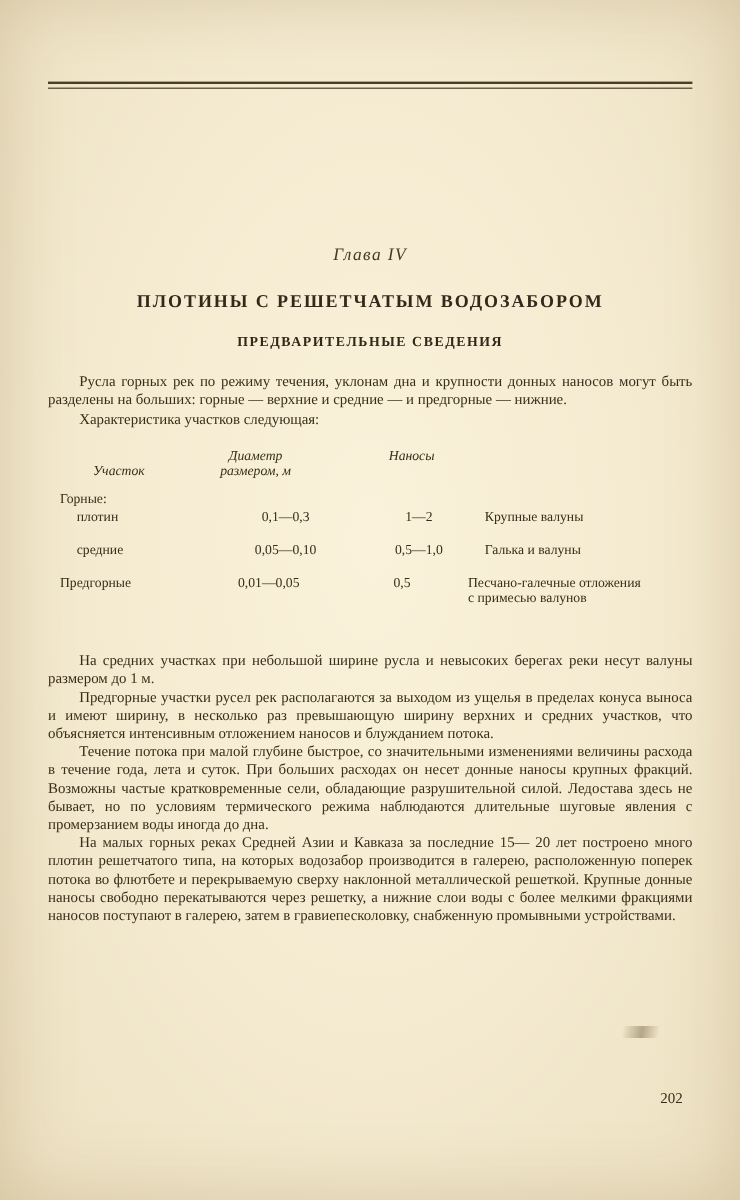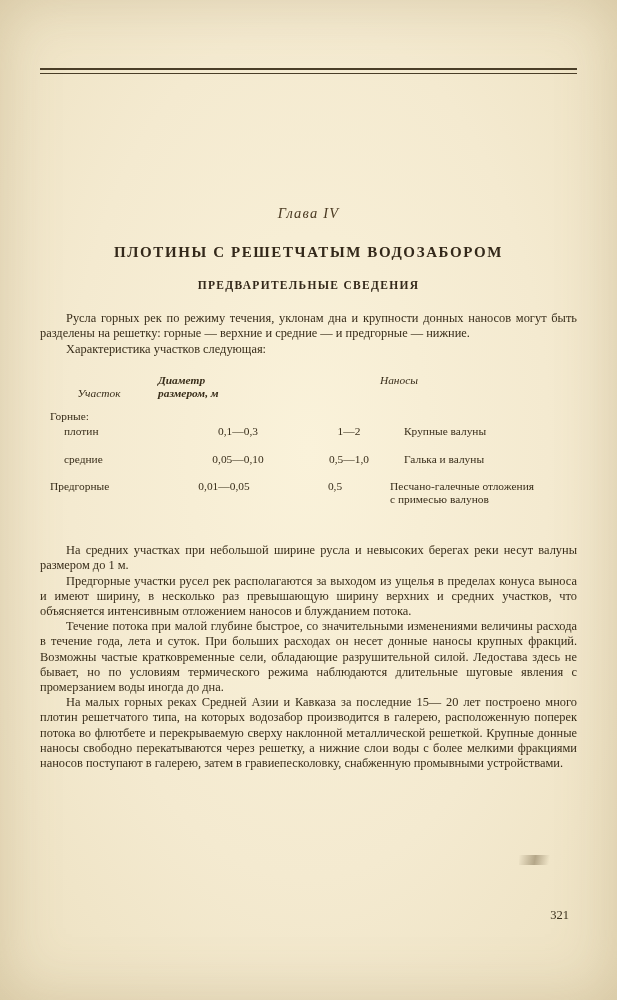--- a/index.html
+++ b/index.html
@@ -75,22 +75,22 @@
     color: #382d1a;
     width: 100%;
   }
   .tbl-head {
     display: flex;
     font-style: italic;
     line-height: 13px;
   }
   .tbl-head .c0 { width: 118px; padding-top: 13px; text-align: center;}
   .tbl-head .c1 { width: 112px; text-align: center; }
-  .tbl-head .c2 { width: 110px; text-align: left; font-weight: bold; }
-  .tbl-head .c3 { width: 150px; text-align: right; padding-top: 0px;}
+  .tbl-head .c2 { width: 110px; text-align: center; }
+  .tbl-head .c3 { width: 150px; text-align: center; padding-top: 0px;}
   .trow {
     display: flex;
     margin-top: 9px;
     line-height: 13.5px;
   }
   .trow .c0 { width: 118px; padding-left: 10px; }
   .trow .c1 { width: 112px; text-align: center; }
   .trow .c2 { width: 110px; text-align: center; }
   .trow .c3 { width: 150px; text-align: left; }
   .trow .c0.indent { padding-left: 24px; }
@@ -128,21 +128,21 @@
 <div class="page">
 
   <div class="rule"></div>
 
   <div class="content">
 
     <div class="chapter">Глава IV</div>
     <div class="title">ПЛОТИНЫ С РЕШЕТЧАТЫМ ВОДОЗАБОРОМ</div>
     <div class="subtitle">ПРЕДВАРИТЕЛЬНЫЕ СВЕДЕНИЯ</div>
 
-    <p class="body">Русла горных рек по режиму течения, уклонам дна  и крупности донных наносов могут быть разделены на решетку: горные — верхние и средние — и предгорные — нижние.</p>
+    <p class="body">Русла горных рек по режиму течения, уклонам дна  и крупности донных наносов могут быть разделены на больших: горные — верхние и средние — и предгорные — нижние.</p>
     <p class="body">Характеристика участков следующая:</p>
 
     <div class="tbl">
       <div class="tbl-head">
         <div class="c0">Участок</div>
         <div class="c2">
           <div>Диаметр</div>
           <div>размером, м</div>
         </div>
         <div class="c3">Наносы</div>
@@ -182,15 +182,15 @@
     <div class="para-block">
       <p class="body">На средних участках при небольшой ширине русла и невысоких берегах реки несут валуны размером до 1 м.</p>
       <p class="body">Предгорные участки русел рек располагаются за выходом из ущелья в пределах конуса выноса и имеют ширину, в несколько раз превышающую ширину верхних и средних участков,  что объясняется интенсивным отложением наносов и блужданием потока.</p>
       <p class="body">Течение потока при малой глубине быстрое,  со значительными изменениями величины расхода в течение года,  лета и суток.  При больших расходах он несет донные наносы крупных фракций.  Возможны частые кратковременные сели, обладающие  разрушительной  силой. Ледостава здесь не бывает,  но по условиям  термического режима наблюдаются  длительные  шуговые явления  с промерзанием воды иногда до дна.</p>
       <p class="body">На малых горных реках Средней Азии и Кавказа за последние 15— 20 лет построено много плотин решетчатого типа,  на которых водозабор производится в галерею,   расположенную  поперек потока во флютбете и перекрываемую сверху наклонной металлической решеткой. Крупные донные наносы свободно перекатываются  через решетку,  а нижние слои воды с более мелкими фракциями наносов поступают в галерею, затем в гравиепесколовку,  снабженную промывными устройствами.</p>
     </div>
 
   </div>
 
   <div class="smudge"></div>
-  <div class="pageno">321</div>
+  <div class="pageno">202</div>
   <div class="edge-shadow"></div>
 </div>
 
 </body></html>

